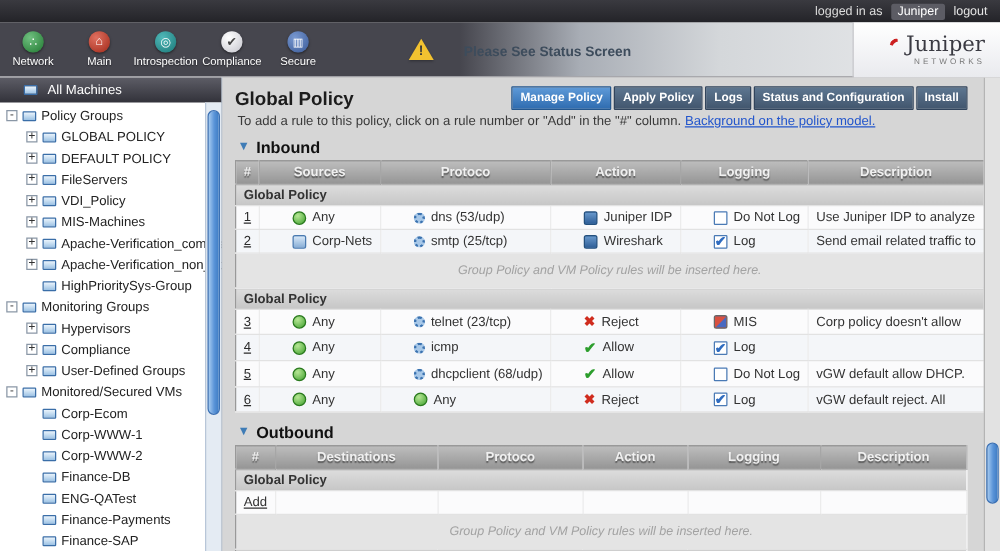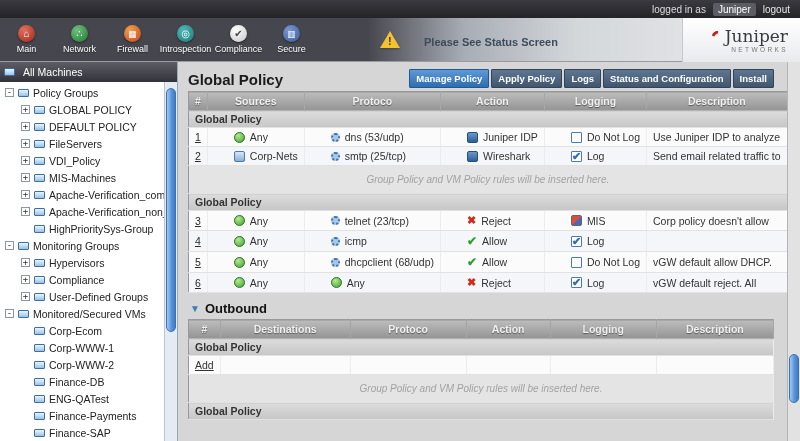--- a/index.html
+++ b/index.html
@@ -32,21 +32,21 @@
   .logo { position: absolute; right: 0; top: 0; width: 118px; height: 44px; background: linear-gradient(#ffffff,#e9eaee); display: flex; flex-direction: column; align-items: flex-end; justify-content: center; padding-right: 12px; border-left: 1px solid #c8c8cc; }
   .logo-main { font-family: "DejaVu Serif", serif; font-size: 17px; color: #3a3a42; line-height: 17px; display: flex; align-items: center; }
   .logo-swoosh { display: inline-block; width: 10px; height: 10px; border: 2px solid transparent; border-top: 3px solid #cc2020; border-radius: 50%; transform: rotate(-38deg); margin-right: 3px; }
   .logo-sub { font-size: 6.5px; letter-spacing: 2.4px; color: #777; margin-top: 1px; }
 
   
   .content { display: flex; height: 379px; }
 
   
   .sidebar { width: 178px; background: #ffffff; border-right: 1px solid #9aa8b8; position: relative; flex-shrink: 0; }
-  .sb-header { height: 20px; background: linear-gradient(#5d5d66,#32323a); color: #fff; font-size: 10.5px; display: flex; align-items: center; padding-left: 4px; gap: 4px; }
+  .sb-header { height: 20px; background: linear-gradient(#5d5d66,#32323a); color: #fff; font-size: 10.5px; display: flex; align-items: center; padding-left: 19px; gap: 4px; }
   .tree { padding-top: 2px; height: 359px; overflow: hidden; padding-right: 14px; }
   .titem { height: 17px; display: flex; align-items: center; font-size: 10.5px; color: #222; cursor: pointer; white-space: nowrap; }
   .lv0 { padding-left: 5px; font-weight: normal; }
   .lv1 { padding-left: 21px; }
   .exp { width: 9px; height: 9px; flex-shrink: 0; border: 1px solid #8a97a6; background: #fff; font-size: 9px; line-height: 7px; text-align: center; margin-right: 4px; color: #333; font-family: "DejaVu Sans Mono", monospace; }
   .exp:empty { visibility: hidden; }
   .tico { width: 11px; height: 8px; flex-shrink: 0; border: 1px solid #3a6ea8; background: linear-gradient(#eaf4fc,#9cc2e4); border-radius: 1px; margin-right: 4px; }
   .sb-scroll { position: absolute; right: 0; top: 20px; bottom: 0; width: 13px; background: #e4ebf3; border-left: 1px solid #b8c6d8; }
   .sb-thumb { position: absolute; left: 1px; right: 1px; top: 6px; height: 68%; border-radius: 6px; background: linear-gradient(90deg,#9cc4ee,#5априм); background: linear-gradient(90deg,#a5caf0,#5a94d8 55%,#3f7cc4); border: 1px solid #3a70b4; }
 
@@ -95,30 +95,26 @@
 <body>
 
 <div class="topbar">
   <span>logged in as</span>
   <span class="user-pill">Juniper</span>
   <a class="logout">logout</a>
 </div>
 
 <div class="navbar">
   <div class="nav-item">
+    <span class="nico i-network"></span>
+    <span class="nlabel">Network</span>
+  </div>
+  <div class="nav-item">
     <span class="nico i-main"></span>
     <span class="nlabel">Main</span>
-  </div>
-  <div class="nav-item">
-    <span class="nico i-network"></span>
-    <span class="nlabel">Network</span>
-  </div>
-  <div class="nav-item">
-    <span class="nico i-firewall"></span>
-    <span class="nlabel">Firewall</span>
   </div>
   <div class="nav-item">
     <span class="nico i-introspection"></span>
     <span class="nlabel">Introspection</span>
   </div>
   <div class="nav-item">
     <span class="nico i-compliance"></span>
     <span class="nlabel">Compliance</span>
   </div>
   <div class="nav-item">
@@ -265,21 +261,28 @@
       <div class="page-title">Global Policy</div>
       <div class="tabs">
         <span class="tab active">Manage Policy</span>
         <span class="tab">Apply Policy</span>
         <span class="tab">Logs</span>
         <span class="tab">Status and Configuration</span>
         <span class="tab">Install</span>
       </div>
     </div>
 
-
+    <div class="intro">
+      <span>To add a rule to this policy, click on a rule number or "Add" in the "#" column.</span>
+      <a>Background on the policy model.</a>
+    </div>
+
+    <div class="section-h">
+        <span>Inbound</span>
+      </div>
     <table>
       <colgroup>
           <col style="width:30px">
           <col style="width:130px">
           <col style="width:116px">
           <col style="width:84px">
           <col style="width:106px">
           <col>
         </colgroup>
       <tbody>

